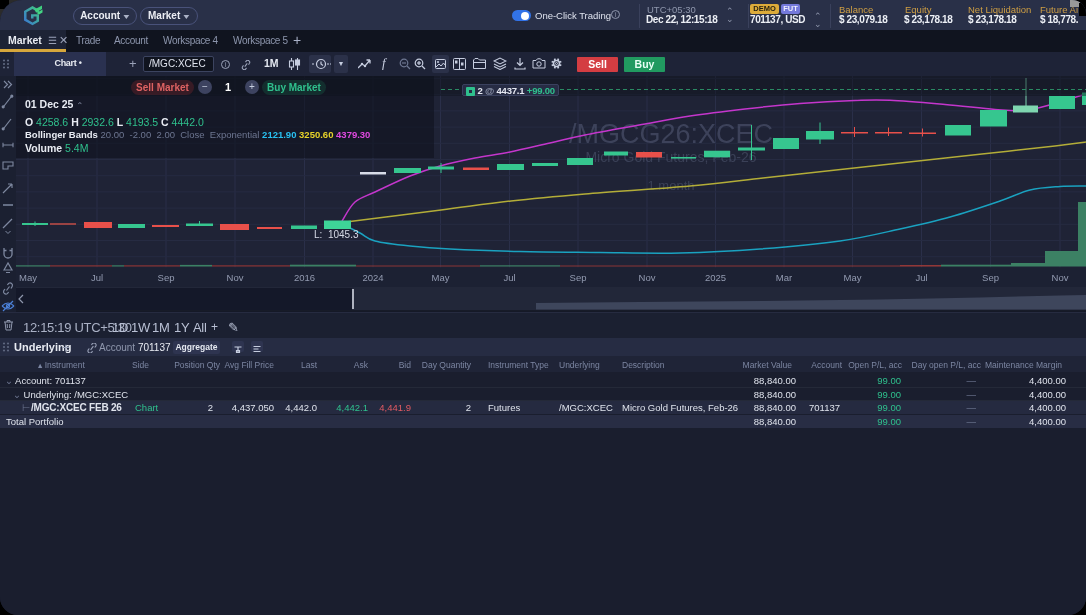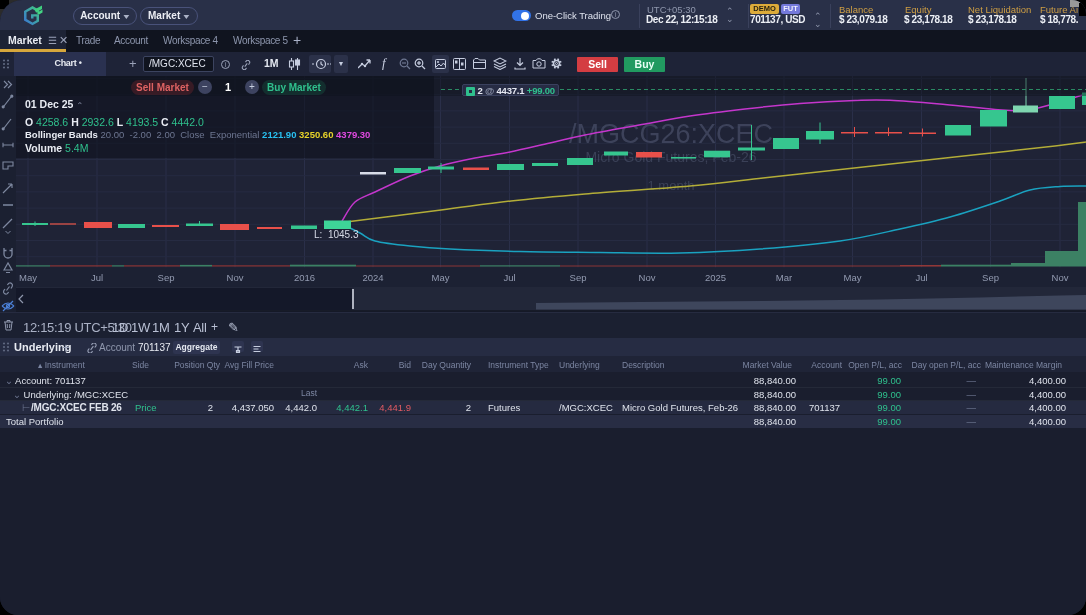--- a/index.html
+++ b/index.html
@@ -437,21 +437,21 @@
           </svg></div>
       <div class="abs" style="left:251px;top:2.5px;width:12px;height:11px;background:#2e3450;border-radius:2px;"><svg width="12" height="11" viewBox="0 0 12 11">
             <path d="M2.5 2.5 L9.5 2.5 M2.5 5 L7.5 5 M2.5 7.5 L9.5 7.5" stroke="#c6cddf" stroke-width="1.2"></path>
           </svg></div>
     </div>
     <div id="colhead">
       <div class="ch" style="left:38px;">▴ Instrument</div>
       <div class="ch rt" style="right:937px;">Side</div>
       <div class="ch rt" style="right:866px;">Position Qty</div>
       <div class="ch rt" style="right:812px;">Avg Fill Price</div>
-      <div class="ch rt" style="right:769px;margin-top:28px;">Last</div>
+      <div class="ch rt" style="right:769px;">Last</div>
       <div class="ch rt" style="right:718px;">Ask</div>
       <div class="ch rt" style="right:675px;">Bid</div>
       <div class="ch rt" style="right:615px;">Day Quantity</div>
       <div class="ch" style="left:488px;">Instrument Type</div>
       <div class="ch" style="left:559px;">Underlying</div>
       <div class="ch" style="left:622px;">Description</div>
       <div class="ch rt" style="right:294px;">Market Value</div>
       <div class="ch rt" style="right:244px;">Account</div>
       <div class="ch rt" style="right:184px;">Open P/L, acc</div>
       <div class="ch rt" style="right:105px;">Day open P/L, acc</div>
@@ -467,21 +467,21 @@
     <div class="row" style="top:49.5px;border-bottom:1px solid #242938;">
       <div class="cell" style="left:13px;"><span class="gray">⌄</span> Underlying: /MGC:XCEC</div>
       <div class="cell" style="right:290px;">88,840.00</div>
       <div class="cell g" style="right:185px;">99.00</div>
       <div class="cell gray" style="right:110px;">—</div>
       <div class="cell" style="right:20px;">4,400.00</div>
     </div>
     <div class="row" style="top:62.5px;background:#252a40;">
       <div class="cell gray" style="left:22px;">⊢</div>
       <div class="cell" style="left:31px;font-weight:bold;font-size:10px;letter-spacing:-0.2px;">/MGC:XCEC FEB 26</div>
-      <div class="cell g" style="left:135px;">Price</div>
+      <div class="cell g" style="left:135px;">Chart</div>
       <div class="cell" style="right:873px;">2</div>
       <div class="cell" style="right:812px;">4,437.050</div>
       <div class="cell" style="right:769px;">4,442.0</div>
       <div class="cell g" style="right:718px;">4,442.1</div>
       <div class="cell r" style="right:675px;">4,441.9</div>
       <div class="cell" style="right:615px;">2</div>
       <div class="cell" style="left:488px;">Futures</div>
       <div class="cell" style="left:559px;">/MGC:XCEC</div>
       <div class="cell" style="left:622px;">Micro Gold Futures, Feb-26</div>
       <div class="cell" style="right:290px;">88,840.00</div>

